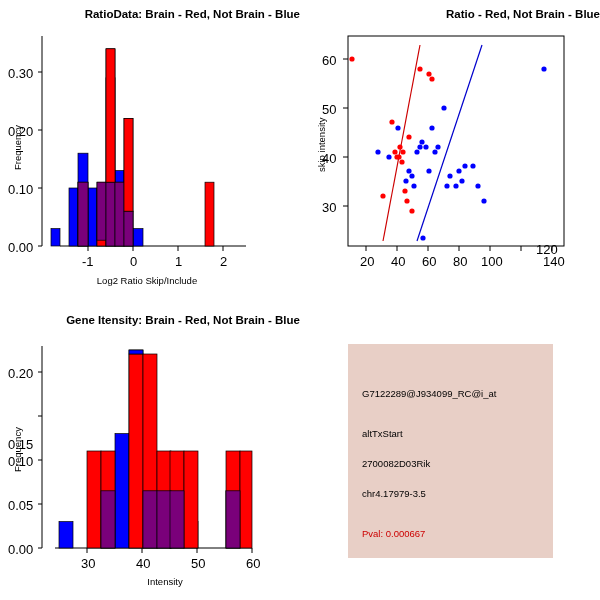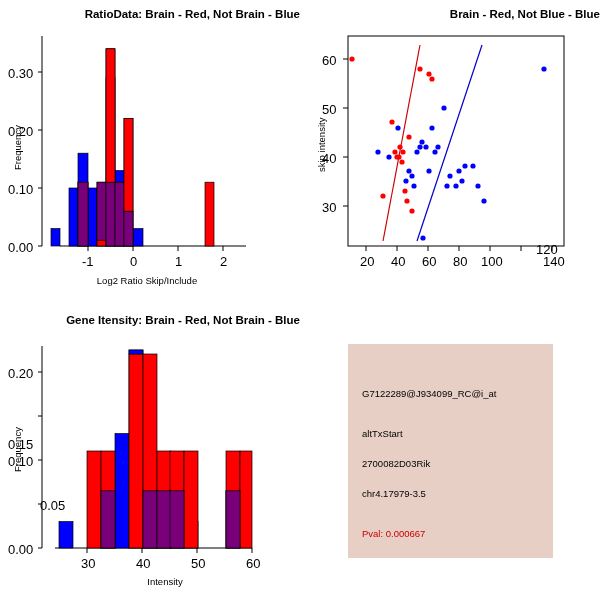--- a/index.html
+++ b/index.html
@@ -77,21 +77,21 @@
   <div class="tick" style="left:82px;top:254px;">-1</div>
   <div class="tick" style="left:130px;top:254px;">0</div>
   <div class="tick" style="left:175px;top:254px;">1</div>
   <div class="tick" style="left:220px;top:254px;">2</div>
 
   <div class="axlabel" style="position:absolute;left:42px;top:275px;width:210px;">Log2 Ratio Skip/Include</div>
   <div class="ylabel" style="position:absolute;left:12px;top:170px;">Frequency</div>
 </div>
 
 <div class="panel" style="left:300px;top:0;width:300px;height:300px;">
-  <div class="ptitle" style="position:absolute;left:0;top:8px;width:300px;">Brain - Red, Not Blue - Blue</div>
+  <div class="ptitle" style="position:absolute;left:0;top:8px;width:300px;">Ratio - Red, Not Brain - Blue</div>
 
   <svg width="300" height="300" style="position:absolute;left:0;top:0;">
     <rect x="48" y="36" width="216" height="210" fill="none" stroke="#000" stroke-width="1"></rect>
 
     <line x1="48" y1="246" x2="48" y2="236" stroke="#000" stroke-width="0"></line>
     <g stroke="#000" stroke-width="1">
       <line x1="66" y1="246" x2="66" y2="251"></line>
       <line x1="97" y1="246" x2="97" y2="251"></line>
       <line x1="128" y1="246" x2="128" y2="251"></line>
       <line x1="159" y1="246" x2="159" y2="251"></line>
@@ -226,21 +226,21 @@
       <rect x="170" y="190.8" width="14" height="57.2"></rect>
       <rect x="226" y="190.8" width="14" height="57.2"></rect>
     </g>
 
     <g fill="#0000ff" stroke="#000" stroke-width="0.7">
       <rect x="129" y="50" width="14" height="4"></rect>
     </g>
   </svg>
 
   <div class="tick" style="left:8px;top:242px;">0.00</div>
-  <div class="tick" style="left:8px;top:198px;margin-left:32px;">0.05</div>
+  <div class="tick" style="left:8px;top:198px;">0.05</div>
   <div class="tick" style="left:8px;top:154px;">0.10</div>
   <div class="tick" style="left:8px;top:110px;margin-top:27px;">0.15</div>
   <div class="tick" style="left:8px;top:66px;">0.20</div>
 
   <div class="tick" style="left:81px;top:256px;">30</div>
   <div class="tick" style="left:136px;top:256px;">40</div>
   <div class="tick" style="left:191px;top:256px;">50</div>
   <div class="tick" style="left:246px;top:256px;">60</div>
 
   <div class="axlabel" style="position:absolute;left:60px;top:276px;width:210px;">Intensity</div>

